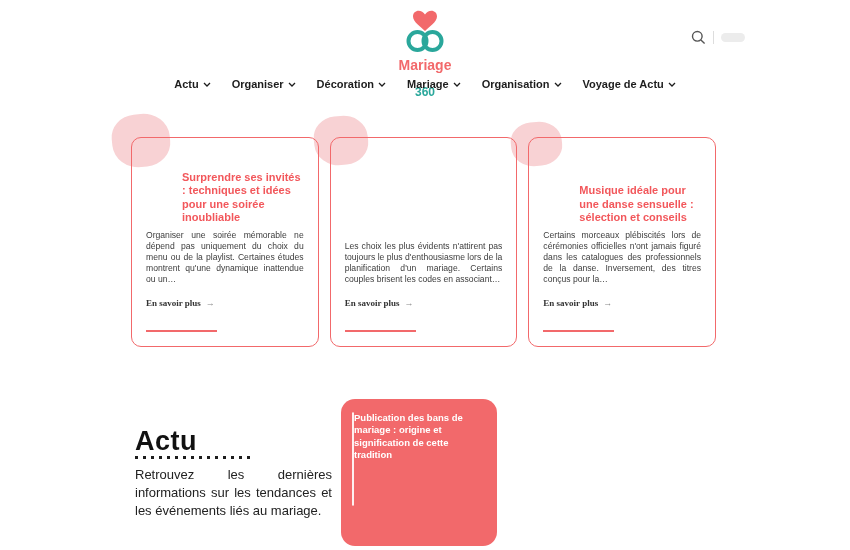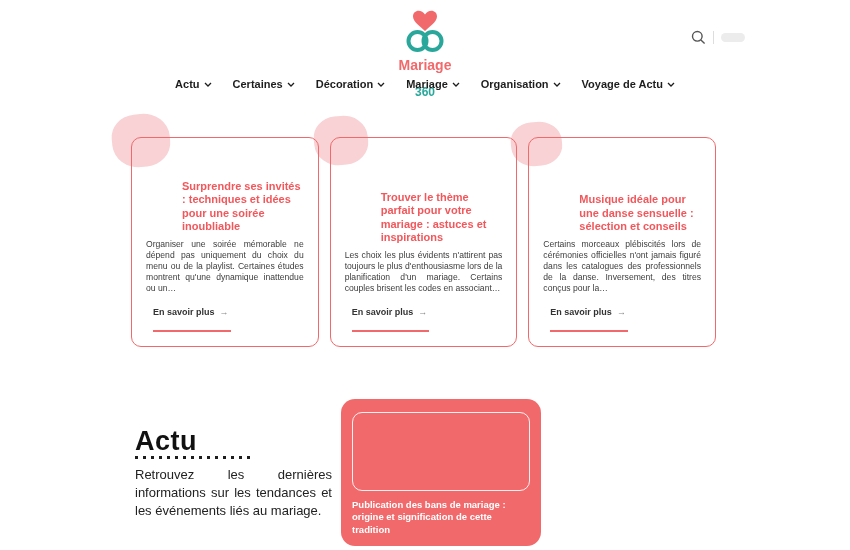--- a/index.html
+++ b/index.html
@@ -27,34 +27,34 @@
   .blob-2 { left:314px; top:116px; width:54px; height:49px; }
   .blob-3 { left:511px; top:122px; width:51px; height:44px; }
   
   .cards-row { position:absolute; left:131px; top:137px; width:585px; display:flex; gap:11px; z-index:1; }
   .card {
     flex:1; height:210px; border:1.5px solid #F2696B; border-radius:10px; background:transparent;
     display:flex; flex-direction:column; justify-content:flex-end; padding:13px 14px 14px 14px;
   }
   .card-title { color:#F2575B; font-size:11px; font-weight:bold; line-height:1.2; margin-bottom:6px;margin-left:36px; }
   .card-excerpt { color:#3c3c3c; font-size:8.6px; line-height:1.28; text-align:justify; margin-bottom:9px; }
-  .card-link { align-self:flex-start; background:none; border:none; cursor:pointer; padding:0 2px 12px 0;
-    border-bottom:2px solid #F2696B; font-family:Liberation Sans, sans-serif;margin-left:7px; }
+  .card-link { align-self:flex-start; background:none; border:none; cursor:pointer; padding:0 2px 20px 0;
+    border-bottom:2px solid #F2696B; font-family:Liberation Serif, serif; }
   .card-link .cta-text { font-size:9px; font-weight:bold; color:#333333; }
   .card-link .cta-arrow { font-size:9px; color:#8a8a8a; margin-left:5px; }
   
   .actu-heading { position:absolute; left:135px; top:426px; font-size:27px; font-weight:bold; color:#111111; letter-spacing:0.5px; }
   .actu-dots { position:absolute; left:135px; top:456px; width:118px; height:3px;
     background:repeating-linear-gradient(to right, #1d1d1d 0 3px, transparent 3px 8px); }
   .actu-desc { position:absolute; left:135px; top:466px; width:197px; font-size:13px; line-height:1.4;
     color:#222222; text-align:justify; }
   
   .featured {
-    position:absolute; top:399px; width:200px; height:147px; background:#F2696B; border:none; cursor:pointer;
-    border-radius:14px; padding:13px 11px 10px 11px; display:flex; flex-direction:column; text-align:left;
+    position:absolute; top:399px; width:156px; height:147px; background:#F2696B; border:none; cursor:pointer;
+    border-radius:14px; padding:13px 11px 10px 11px; display:flex; flex-direction:row; text-align:left;
     font-family:"Liberation Sans", sans-serif;
   }
   .featured-1 { left:341px; }
   .featured-2 { left:536px; }
   .featured-media { height:94px; border:1px solid rgba(255,255,255,0.9); border-radius:10px; margin-bottom:8px; }
   .featured-title { color:#ffffff; font-size:9.5px; font-weight:bold; line-height:1.3; }
 </style>
 </head>
 <body>
 
@@ -88,21 +88,21 @@
   </div>
 
   <nav class="nav">
     <button class="nav-item">
       <span>Actu</span>
       <svg width="8" height="5" viewBox="0 0 8 5">
           <path d="M1 1 L4 4 L7 1" fill="none" stroke="#1d1d1d" stroke-width="1.3"></path>
         </svg>
     </button>
     <button class="nav-item">
-      <span>Certaines</span>
+      <span>Organiser</span>
       <svg width="8" height="5" viewBox="0 0 8 5">
           <path d="M1 1 L4 4 L7 1" fill="none" stroke="#1d1d1d" stroke-width="1.3"></path>
         </svg>
     </button>
     <button class="nav-item">
       <span>Décoration</span>
       <svg width="8" height="5" viewBox="0 0 8 5">
           <path d="M1 1 L4 4 L7 1" fill="none" stroke="#1d1d1d" stroke-width="1.3"></path>
         </svg>
     </button>
@@ -134,21 +134,20 @@
 
     <article class="card">
       <h3 class="card-title">Surprendre ses invités : techniques et idées pour une soirée inoubliable</h3>
       <p class="card-excerpt">Organiser une soirée mémorable ne dépend pas uniquement du choix du menu ou de la playlist. Certaines études montrent qu'une dynamique inattendue ou un…</p>
       <button class="card-link">
         <span class="cta-text">En savoir plus</span><span class="cta-arrow">→</span>
       </button>
     </article>
 
     <article class="card">
-      <h3 class="card-title">Trouver le thème parfait pour votre mariage : astuces et inspirations</h3>
       <p class="card-excerpt">Les choix les plus évidents n'attirent pas toujours le plus d'enthousiasme lors de la planification d'un mariage. Certains couples brisent les codes en associant…</p>
       <button class="card-link">
         <span class="cta-text">En savoir plus</span><span class="cta-arrow">→</span>
       </button>
     </article>
 
     <article class="card">
       <h3 class="card-title">Musique idéale pour une danse sensuelle : sélection et conseils</h3>
       <p class="card-excerpt">Certains morceaux plébiscités lors de cérémonies officielles n'ont jamais figuré dans les catalogues des professionnels de la danse. Inversement, des titres conçus pour la…</p>
       <button class="card-link">

